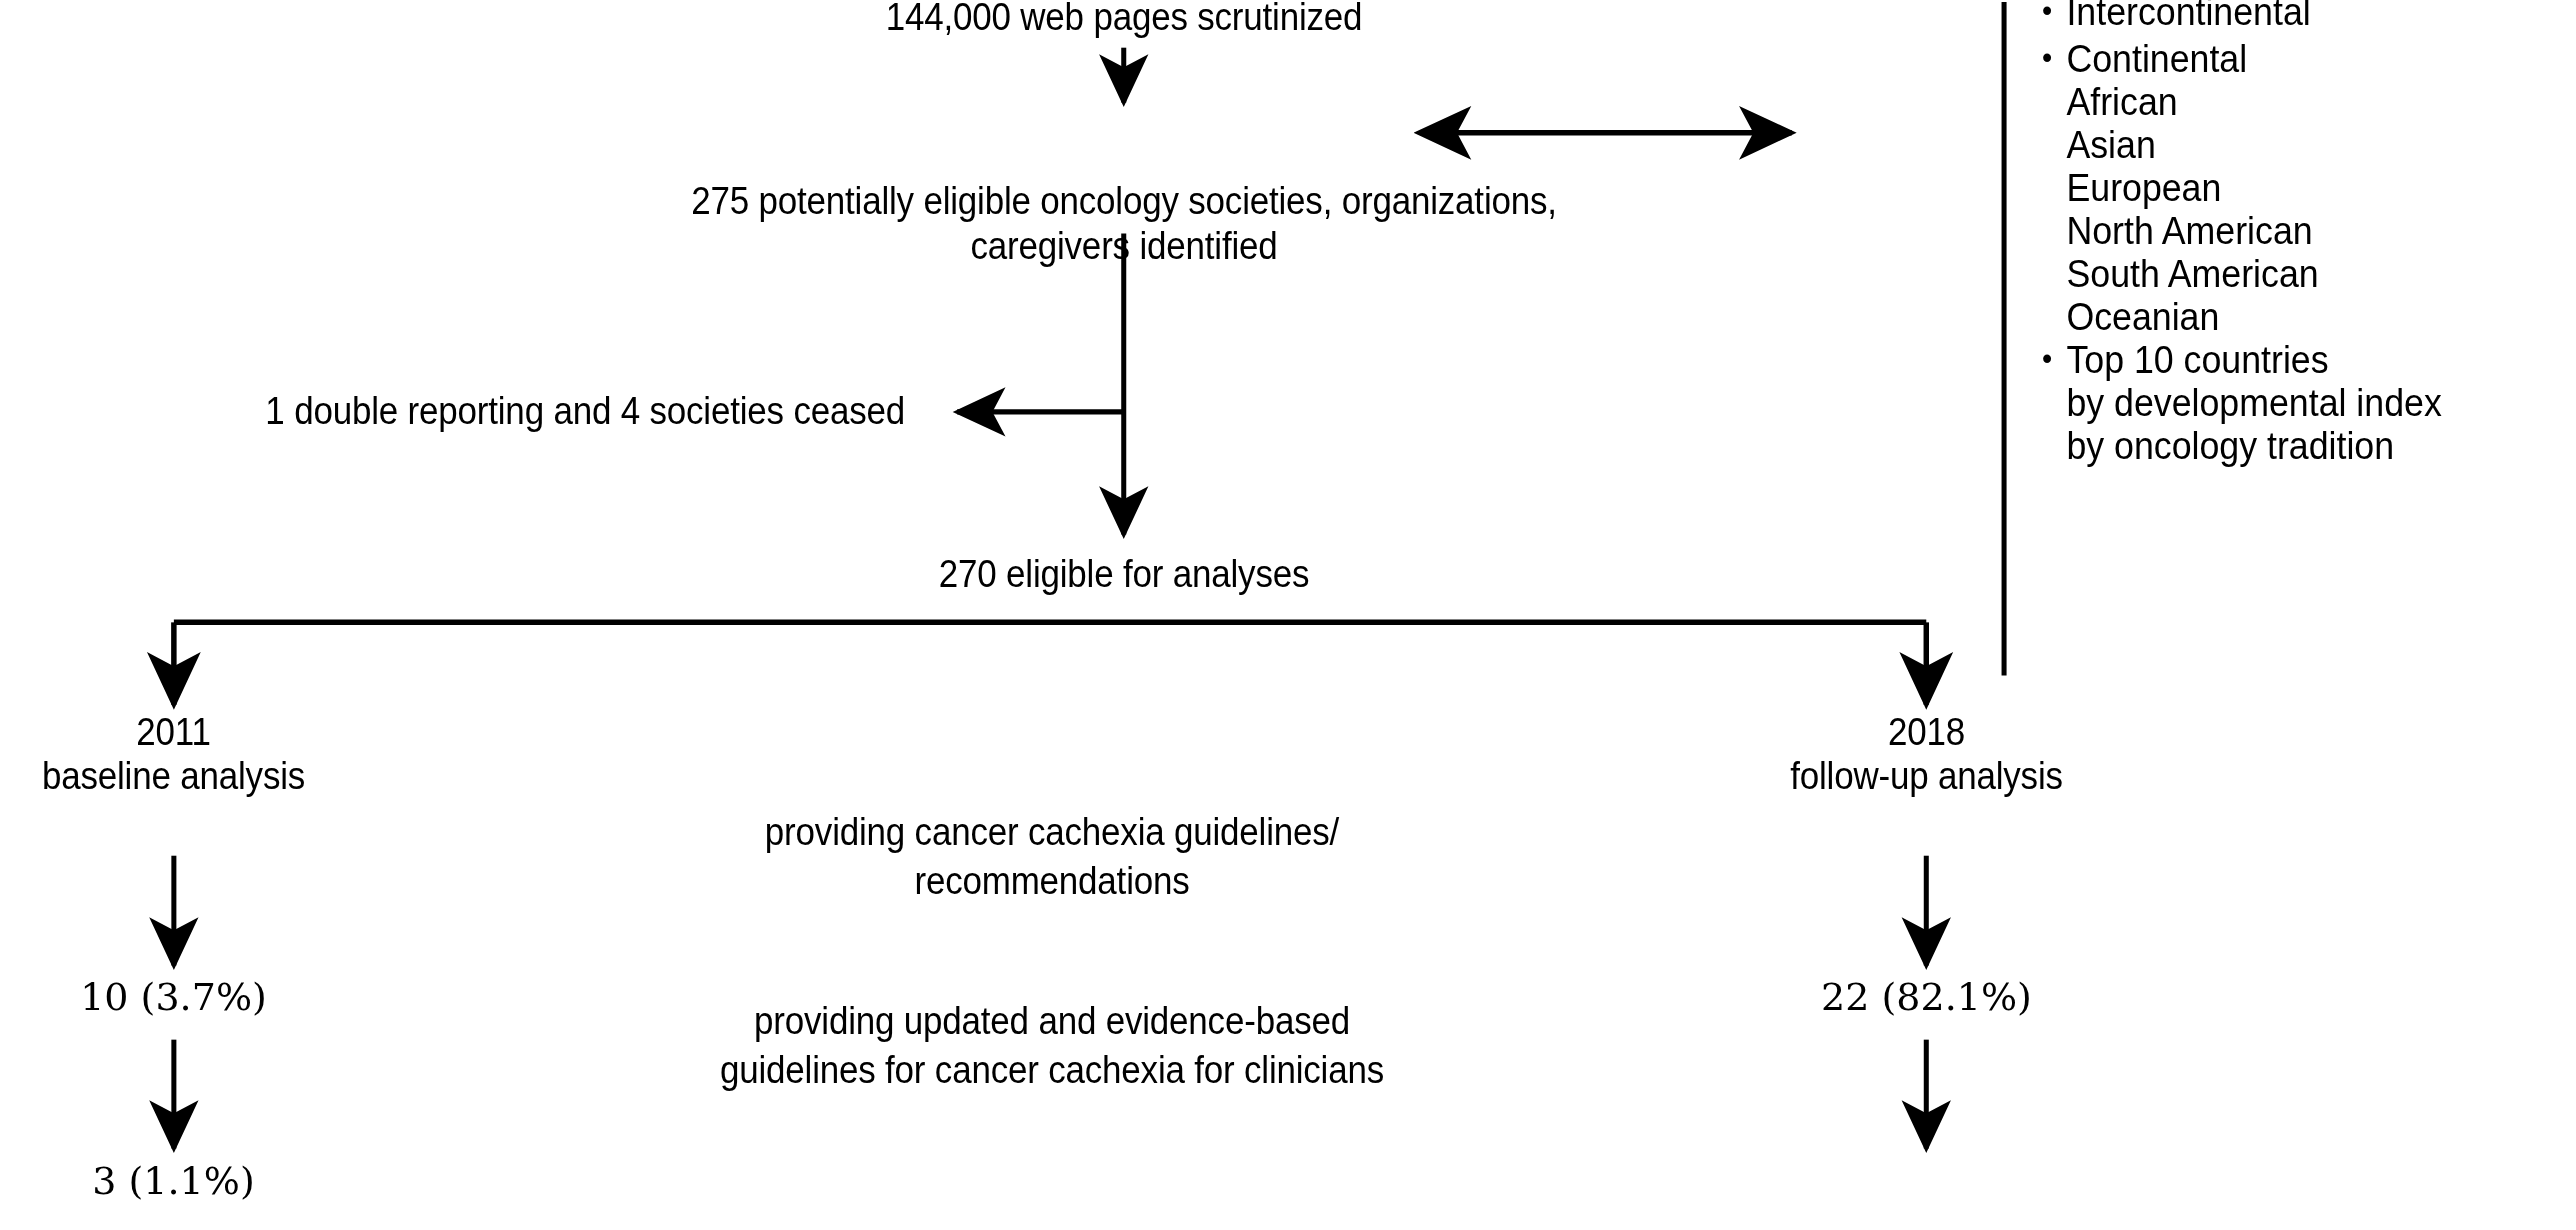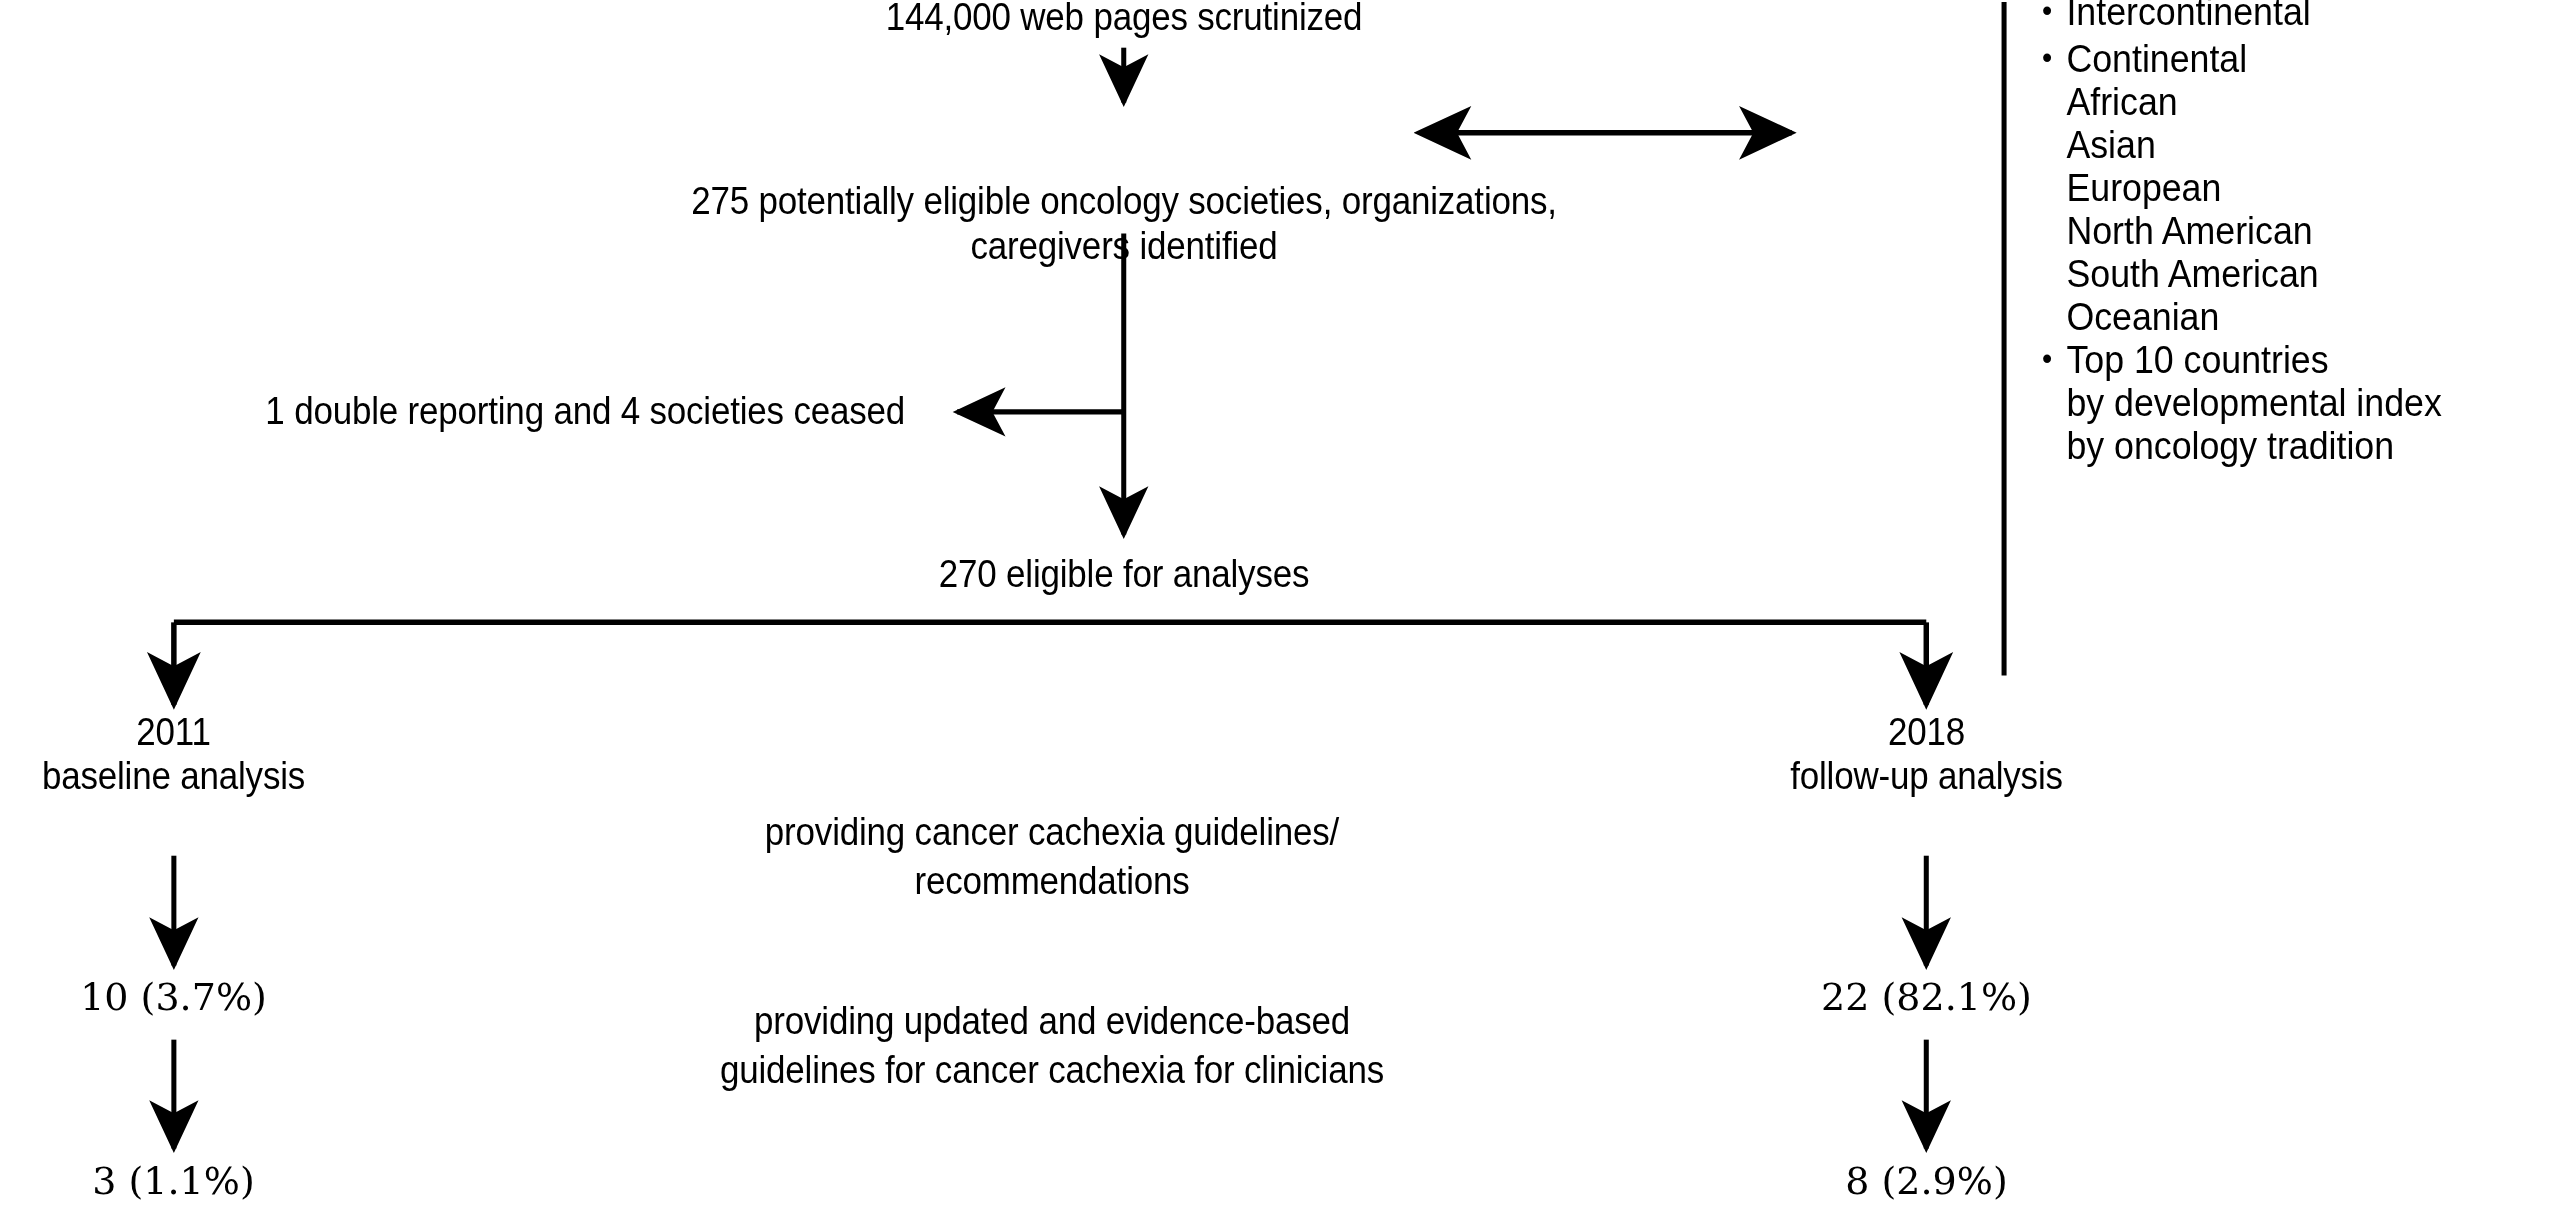--- a/index.html
+++ b/index.html
@@ -85,21 +85,20 @@
   <div class="node t-main" style="left:-101px;top:710px;width:549px;">2011</div>
   <div class="node t-main" style="left:-101px;top:754px;width:549px;">baseline analysis</div>
 
   <div class="node t-num" style="left:-101px;top:975px;width:549px;">10 (3.7%)</div>
   <div class="node t-num" style="left:-101px;top:1159px;width:549px;">3 (1.1%)</div>
 
   <div class="node t-main" style="left:1652px;top:710px;width:549px;">2018</div>
   <div class="node t-main" style="left:1652px;top:754px;width:549px;">follow-up analysis</div>
 
   <div class="node t-num" style="left:1652px;top:975px;width:549px;">22 (82.1%)</div>
-  <div class="node t-num" style="left:1652px;top:1159px;width:549px;">8 (2.9%)</div>
 
   <div class="node t-main" style="left:480px;top:808px;width:1144px;line-height:1.28;">providing cancer cachexia guidelines/
 recommendations</div>
 
   <div class="node t-main" style="left:480px;top:997px;width:1144px;line-height:1.28;">providing updated and evidence-based
 guidelines for cancer cachexia for clinicians</div>
 
   <div class="sidebar">
 
     <div class="sb-row">

